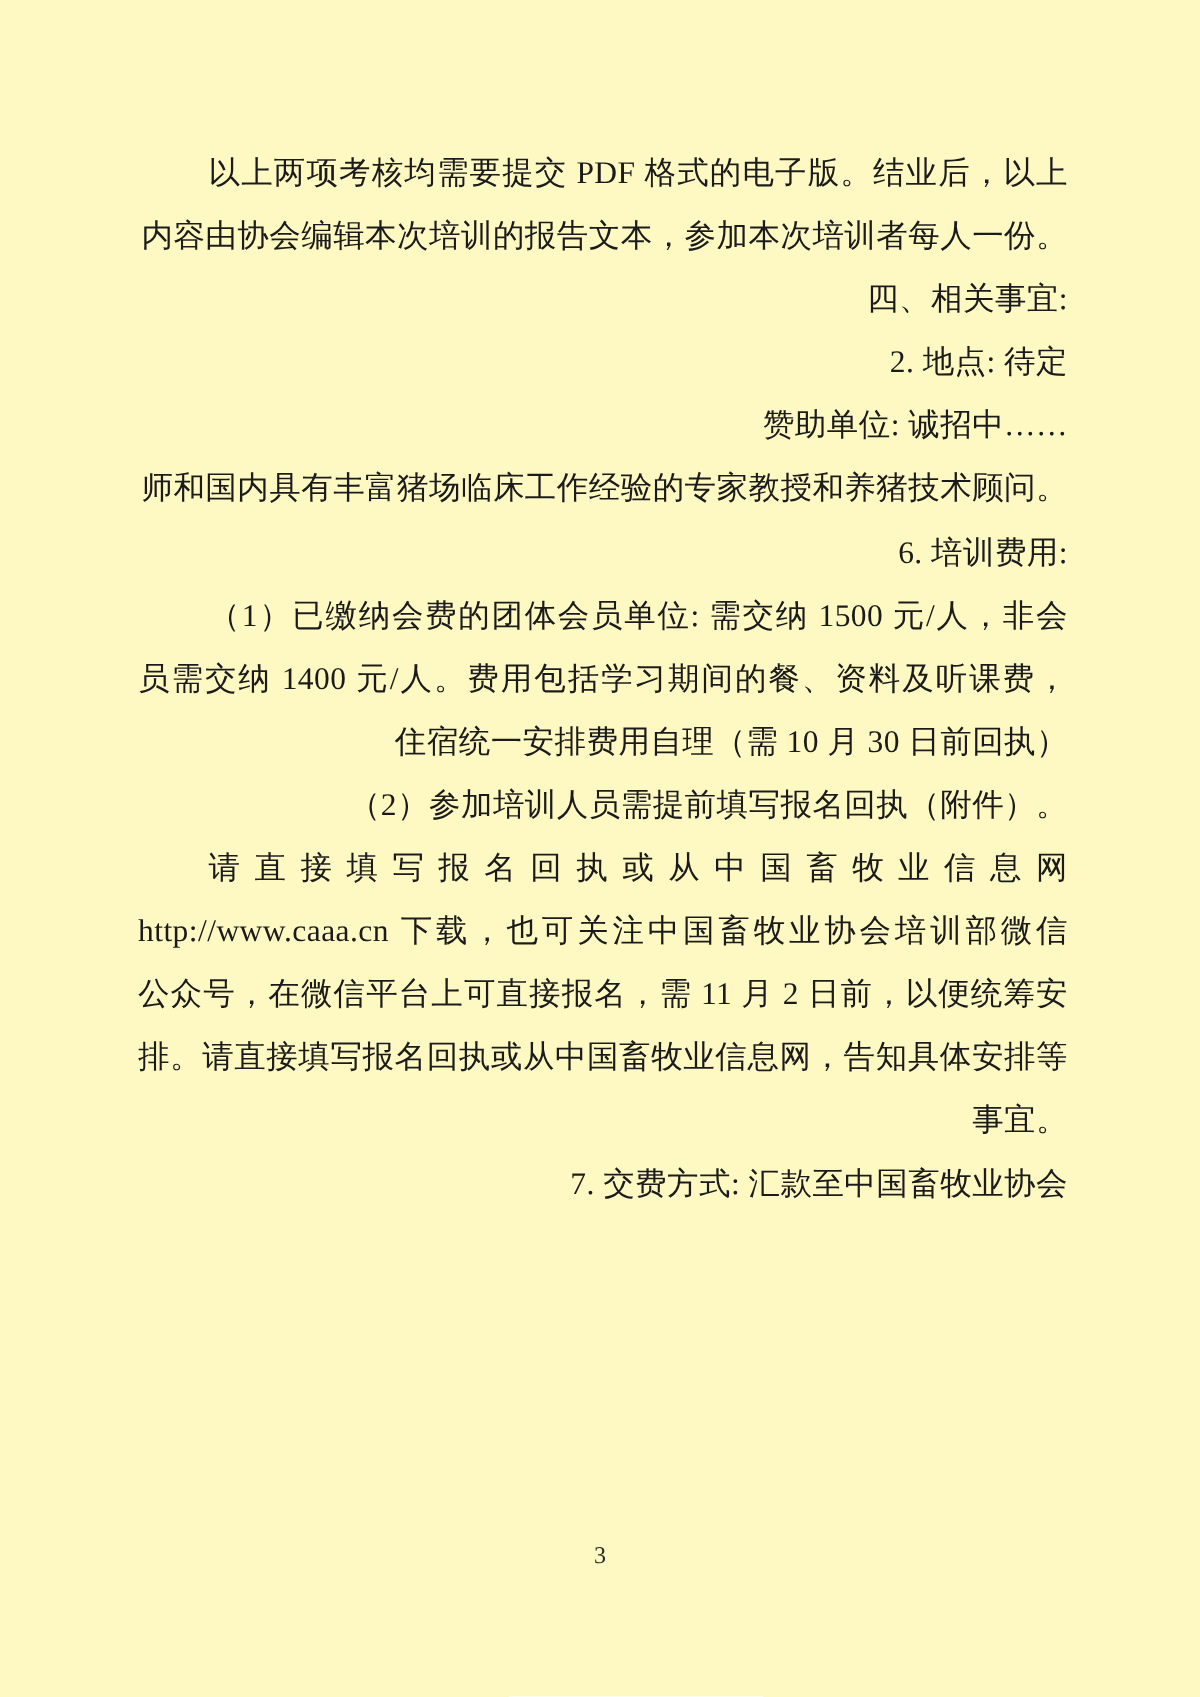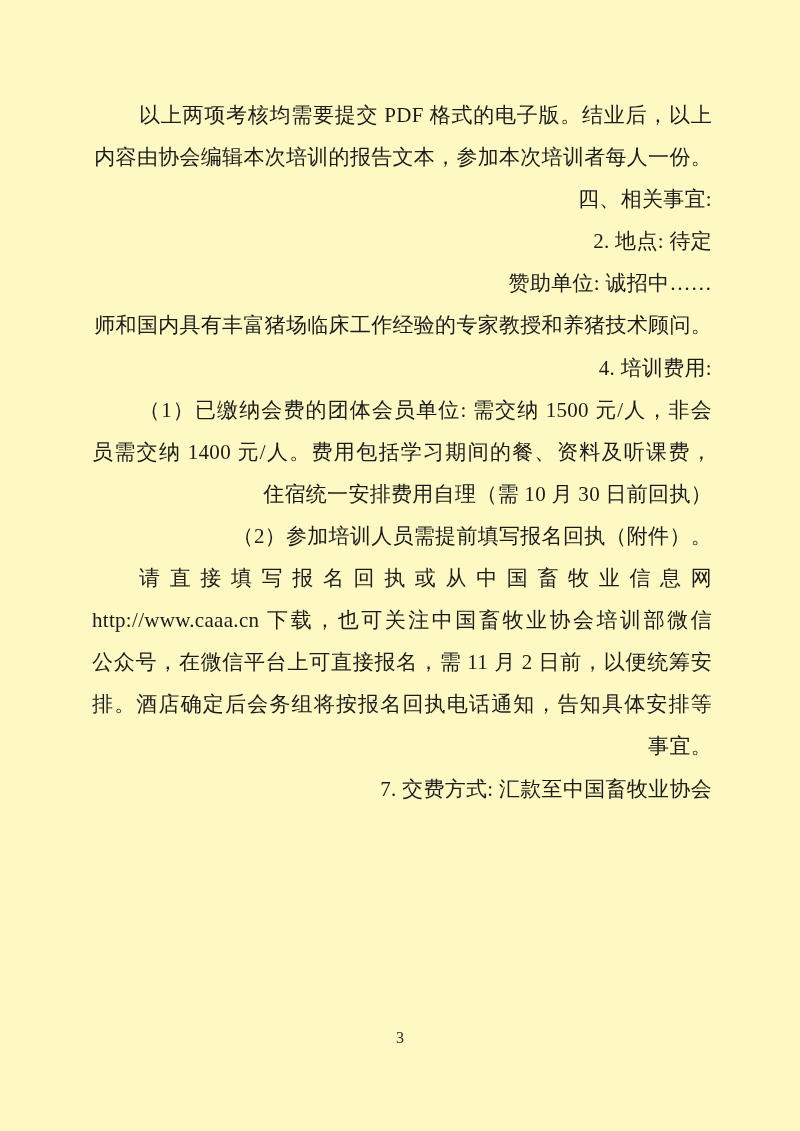--- a/index.html
+++ b/index.html
@@ -55,26 +55,26 @@
 <body>
 
 <div class="page">
   <div class="textblock">
       <div class="line indent-first justify">以上两项考核均需要提交 PDF 格式的电子版。结业后，以上</div>
       <div class="line indent-none">内容由协会编辑本次培训的报告文本，参加本次培训者每人一份。</div>
       <div class="line indent-first">四、相关事宜:</div>
       <div class="line indent-first">2. 地点: 待定</div>
       <div class="line indent-sub">赞助单位: 诚招中……</div>
       <div class="line indent-none">师和国内具有丰富猪场临床工作经验的专家教授和养猪技术顾问。</div>
-      <div class="line indent-first">4. 培训费用:</div>
+      <div class="line indent-first">6. 培训费用:</div>
       <div class="line indent-first justify">（1）已缴纳会费的团体会员单位: 需交纳 1500 元/人，非会</div>
       <div class="line indent-none justify">员需交纳 1400 元/人。费用包括学习期间的餐、资料及听课费，</div>
       <div class="line indent-none">住宿统一安排费用自理（需 10 月 30 日前回执）</div>
       <div class="line indent-first">（2）参加培训人员需提前填写报名回执（附件）。</div>
       <div class="line indent-first justify">请直接填写报名回执或从中国畜牧业信息网</div>
       <div class="line indent-none justify">http://www.caaa.cn 下载，也可关注中国畜牧业协会培训部微信</div>
       <div class="line indent-none justify">公众号，在微信平台上可直接报名，需 11 月 2 日前，以便统筹安</div>
-      <div class="line indent-none justify">排。酒店确定后会务组将按报名回执电话通知，告知具体安排等</div>
+      <div class="line indent-none justify">排。请直接填写报名回执或从中国畜牧业信息网，告知具体安排等</div>
       <div class="line indent-none">事宜。</div>
       <div class="line indent-first">7. 交费方式: 汇款至中国畜牧业协会</div>
     </div>
   <div class="pagenum">3</div>
 </div>
 
 </body></html>

